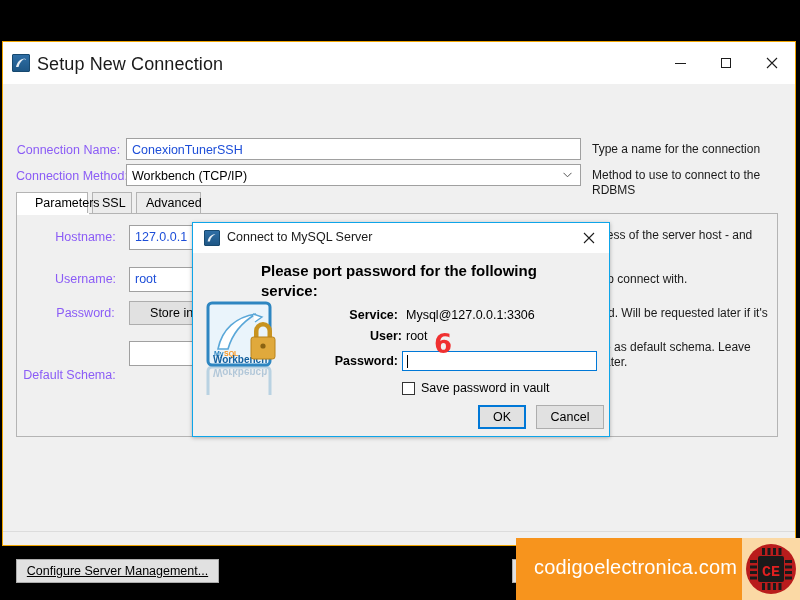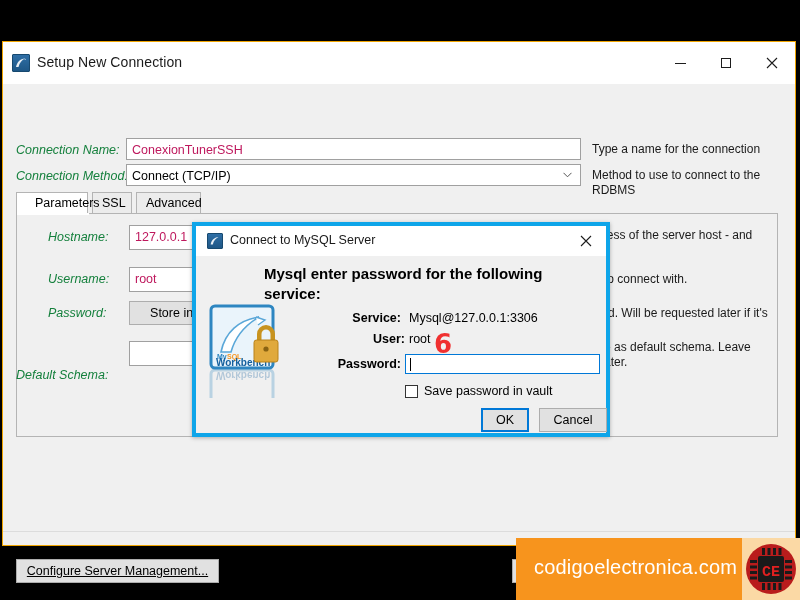--- a/index.html
+++ b/index.html
@@ -48,21 +48,21 @@
     background: linear-gradient(#2f6ea5, #1e5786);
     border: 1px solid #17496f;
     box-sizing: border-box;
     border-radius: 1px;
   }
   #win-icon svg { display:block; }
   #win-title {
     position: absolute;
     left: 34px;
     top: 12px;
-    font-size: 14px;
+    font-size: 18px;
     color: #1a1a1a;
     letter-spacing: .1px;
   }
   .win-btn {
     position: absolute;
     top: 0;
     width: 46px;
     height: 42px;
     display: flex;
     align-items: center;
@@ -83,32 +83,31 @@
     position: absolute;
     left: 0;
     top: 42px;
     right: 0;
     bottom: 0;
     background: #f0f0f0;
   }
   .row-label {
     position: absolute;
     font-size: 12.5px;
-    color: #15803d;
-    text-align: left;
+    color: #8b5cf6;
+    text-align: center;
     white-space: nowrap;
-    font-style: italic;
   }
   .field {
     position: absolute;
     background: #ffffff;
     border: 1px solid #a0a0a0;
     box-sizing: border-box;
     font-size: 12.5px;
-    color: #be185d;
+    color: #1d4ed8;
     padding: 3px 5px;
     line-height: 16px;
   }
   .field.focused { border: 1px solid #0078d7; }
   .hint {
     position: absolute;
     font-size: 12px;
     color: #1a1a1a;
     line-height: 15px;
   }
@@ -199,21 +198,21 @@
   }
 
   
   #modal {
     position: absolute;
     left: 192px;
     top: 222px;
     width: 418px;
     height: 215px;
     background: #f0f0f0;
-    border: 4px solid #0ea5e9;
+    border: 1px solid #0ea5e9;
     box-sizing: border-box;
     box-shadow: 0 1px 4px rgba(0,0,0,.28);
   }
   #modal-titlebar {
     position: absolute;
     left: 0; top: 0;
     width: 100%;
     height: 30px;
     background: #ffffff;
   }
@@ -390,21 +389,21 @@
     </div>
 
     <div id="form-body">
 
       <div class="row-label" style="left:13px; top:59px; width:105px;">Connection Name:</div>
       <div class="field" style="left:123px; top:54px; width:455px; height:22px;">ConexionTunerSSH</div>
       <div class="hint" style="left:589px; top:58px; width:200px;">Type a name for the connection</div>
 
       <div class="row-label" style="left:13px; top:85px; width:105px;">Connection Method:</div>
       <div class="combo" style="left:123px; top:80px; width:455px; height:22px;">
-        <span>Connect (TCP/IP)</span>
+        <span>Workbench (TCP/IP)</span>
         <svg class="arrow" viewBox="0 0 9 6">
           <path d="M.5 .8 L4.5 4.8 L8.5 .8" stroke="#555" stroke-width="1" fill="none"></path>
         </svg>
       </div>
       <div class="hint" style="left:589px; top:84px; width:205px;">Method to use to connect to the RDBMS</div>
 
       <div id="tabstrip">
         <div class="tab active" style="left:0px; width:72px;padding-left:18px;">Parameters</div>
         <div class="tab" style="left:76px; width:40px;">SSL</div>
         <div class="tab" style="left:120px; width:65px;">Advanced</div>
@@ -452,21 +451,21 @@
         </svg>
       </div>
       <div id="modal-title">Connect to MySQL Server</div>
       <div id="modal-close">
         <svg width="12" height="12" viewBox="0 0 12 12">
           <path d="M1 1 L11 11 M11 1 L1 11" stroke="#1d1d1d" stroke-width="1.1" fill="none"></path>
         </svg>
       </div>
     </div>
 
-    <div id="modal-heading">Mysql enter password for the following service:</div>
+    <div id="modal-heading">Please port password for the following service:</div>
 
     <div id="wb-logo">
       <svg width="82" height="94" viewBox="0 0 82 94">
         <rect x="2" y="2" width="62" height="62" rx="4" fill="#eaf4fb" stroke="#2e86c1" stroke-width="3"></rect>
         <path d="M12 48 C16 28, 30 16, 50 13 C38 20, 27 30, 22 48 Z" fill="#ffffff" stroke="#5aa7d8" stroke-width="1.6"></path>
         <path d="M47 13 l9 3 -7 5" fill="#ffffff" stroke="#5aa7d8" stroke-width="1.4"></path>
         <text x="8" y="55" font-family="Liberation Sans, sans-serif" font-size="7" font-weight="bold" fill="#2e86c1">My</text>
         <text x="18" y="55" font-family="Liberation Sans, sans-serif" font-size="7" font-weight="bold" fill="#f7941d">SQL</text>
         <text x="7" y="62" font-family="Liberation Sans, sans-serif" font-size="10" font-weight="bold" fill="#14609e">Workbench</text>
 

